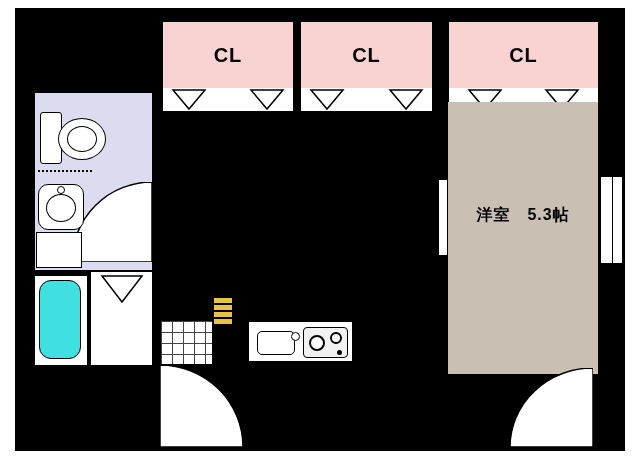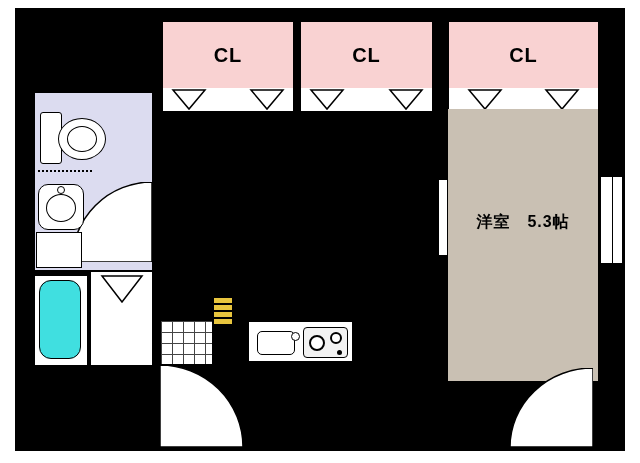--- a/index.html
+++ b/index.html
@@ -24,21 +24,21 @@
   .cl-label{font-size:20px;font-weight:bold;letter-spacing:1px;color:#000;}
 
   .doorstrip{background:#fff;}
   .strip-1{left:163px;top:88px;width:130px;height:23px;}
   .strip-2{left:301px;top:88px;width:131px;height:23px;}
   .strip-3{left:449px;top:88px;width:149px;height:23px;}
   .tri{fill:#fff;stroke:#000;stroke-width:1.5;}
 
   .room{background:var(--room-fill);}
   .main-room{left:160px;top:93px;width:278px;height:272px;}
-  .second-room{left:448px;top:109px;width:150px;height:272px;}
+  .second-room{left:448px;top:102px;width:150px;height:272px;}
   .room-label{position:absolute;left:0;width:100%;text-align:center;
               font-size:17px;font-weight:600;letter-spacing:1px;color:#000;}
   .main-room .room-label{top:97px;}
   .second-room .room-label{top:103px;font-size:16px;}
 
   .divider-gap{left:439px;top:180px;width:8px;height:75px;background:#fff;}
   .window-right{left:600px;top:176px;width:23px;height:88px;background:#fff;
                 border:1px solid #000;box-sizing:border-box;}
   .pane-line{position:absolute;left:50%;top:0;width:1px;height:100%;background:#000;}
 

